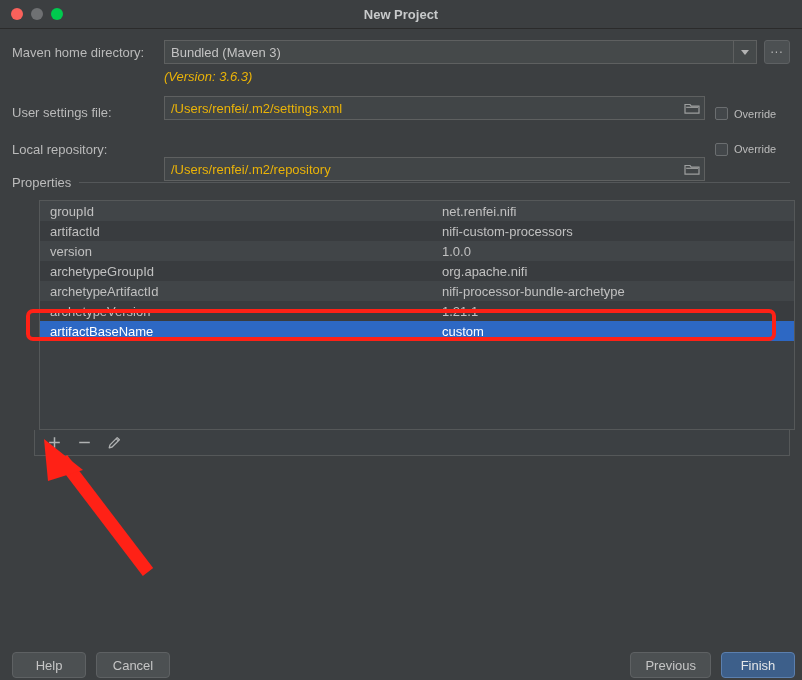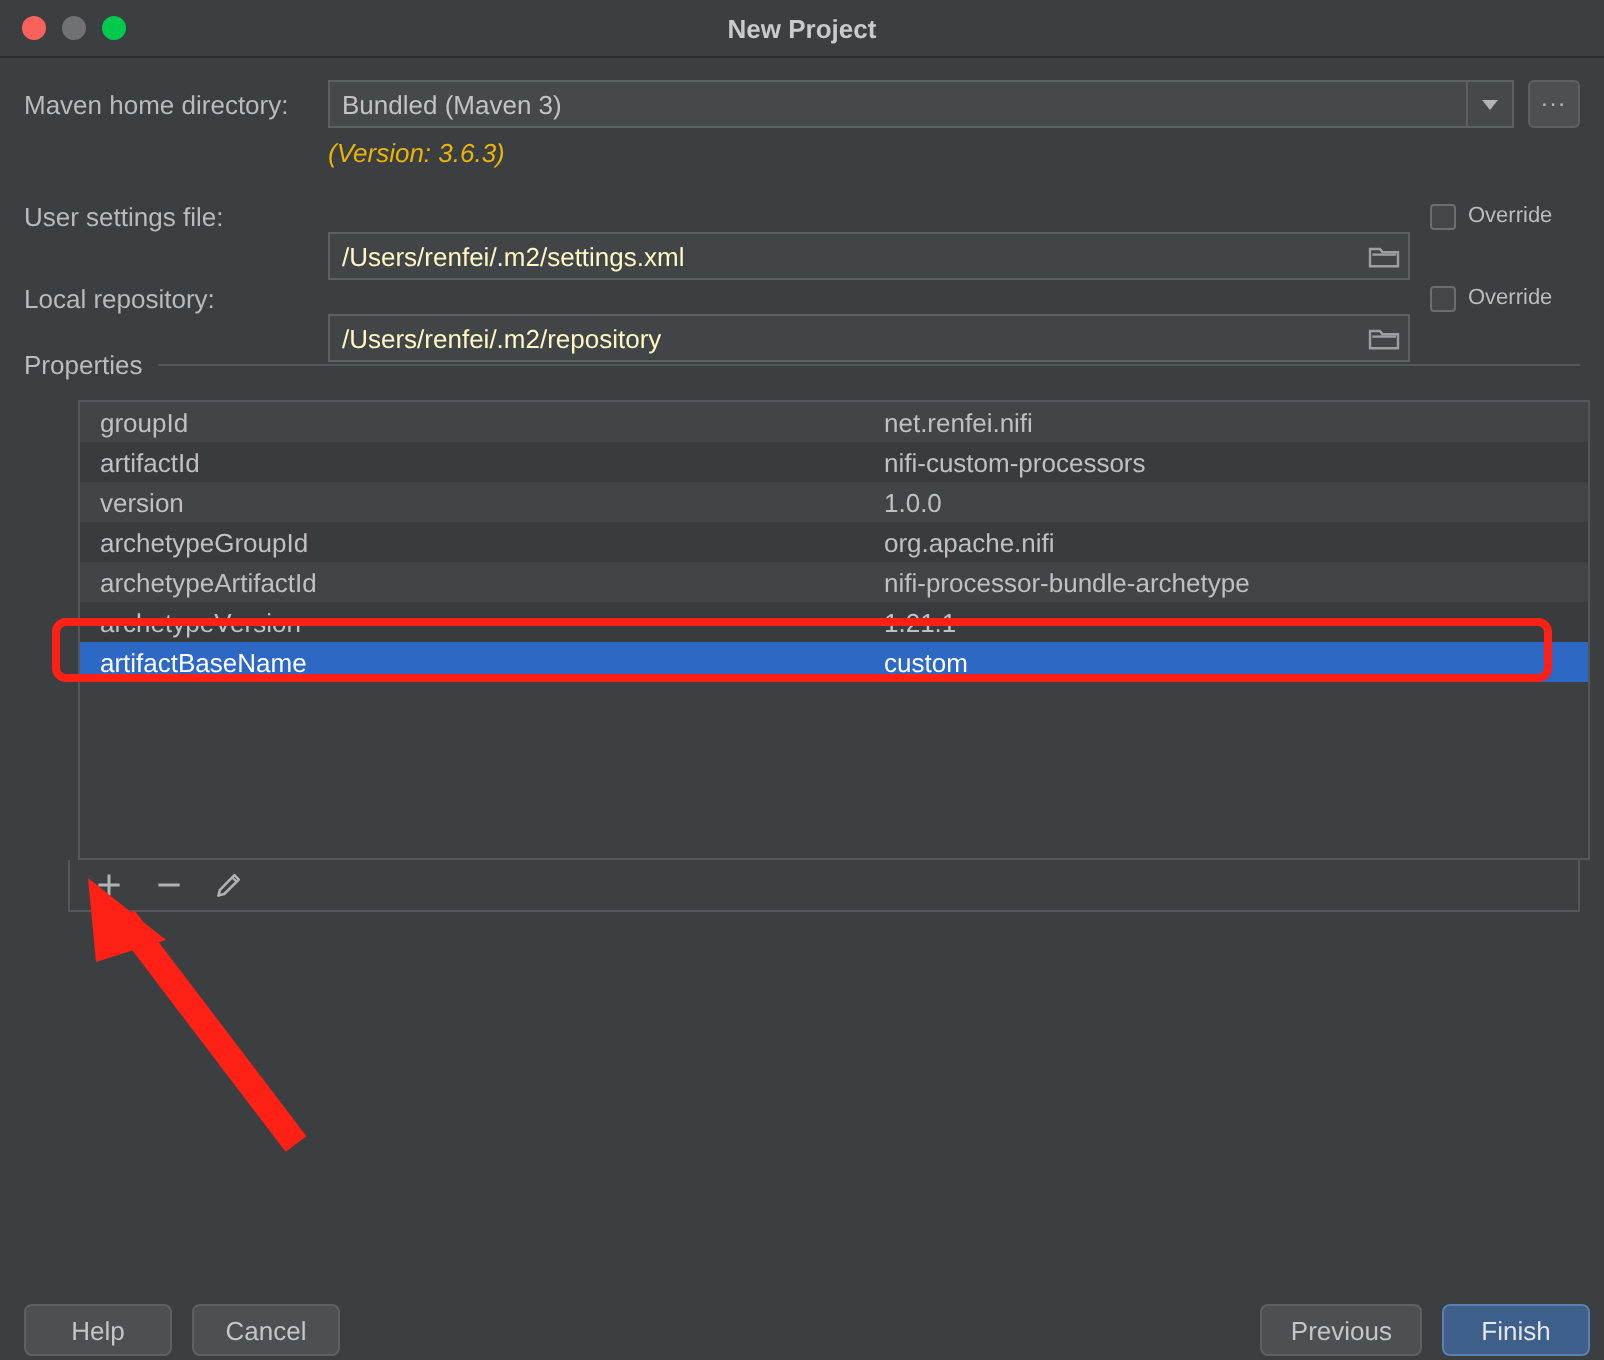--- a/index.html
+++ b/index.html
@@ -87,21 +87,21 @@
     height: 24px;
     background: #45494a;
     border: 1px solid #5e6060;
     box-sizing: border-box;
     display: flex;
     align-items: center;
     padding: 0 4px 0 6px;
     font-size: 13px;
     color: #c3c3c3;
   }
-  .field.readonly { background: #414547; color: #fef9c3; margin-top: 40px; }
+  .field.readonly { background: #414547; color: #eab308; margin-top: 40px; }
   .field .val {
     flex: 1 1 auto;
     overflow: hidden;
     white-space: nowrap;
   }
 
   .combo-arrow {
     width: 22px;
     height: 22px;
     margin-right: -4px;
@@ -310,21 +310,21 @@
           </span>
       </div>
       <div class="browse-btn">...</div>
     </div>
 
     <div class="version-row">
       <div class="version-spacer"></div>
       <div class="version-text">(Version: 3.6.3)</div>
     </div>
 
-    <div class="form-row" style="margin-top:8px;">
+    <div class="form-row" style="margin-top:8px;align-items:flex-end;">
       <div class="form-label">User settings file:</div>
       <div class="field readonly" style="flex:0 0 541px;">
         <span class="val">/Users/renfei/.m2/settings.xml</span>
         <svg class="folder-icon" viewBox="0 0 16 14">
           <path d="M1 3.5h5l1.3 1.6H15v7H1z" fill="none" stroke="#9d9f9f" stroke-width="1.2"></path>
           <path d="M2.2 6.3H14" stroke="#9d9f9f" stroke-width="1.2" fill="none"></path>
         </svg>
       </div>
       <div class="ovr">
         <span class="cbox"></span>

